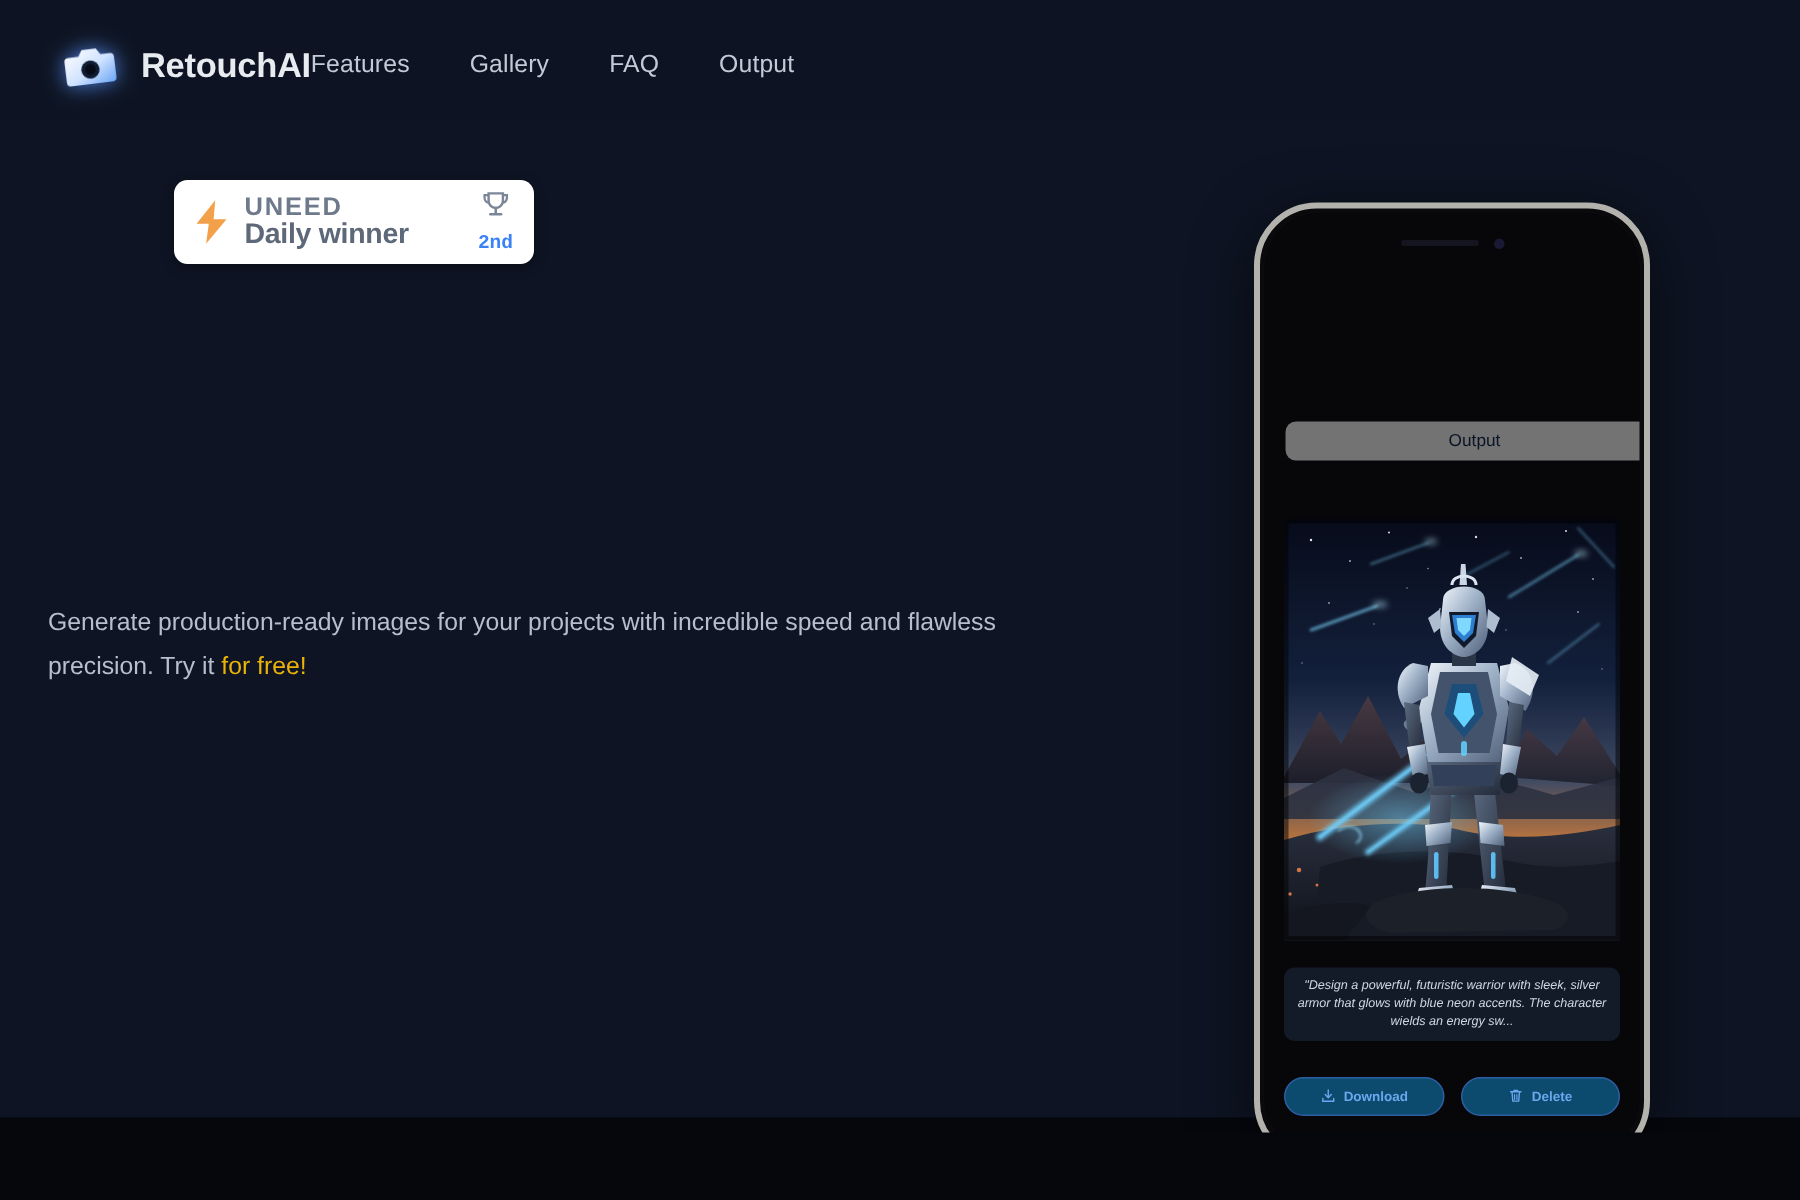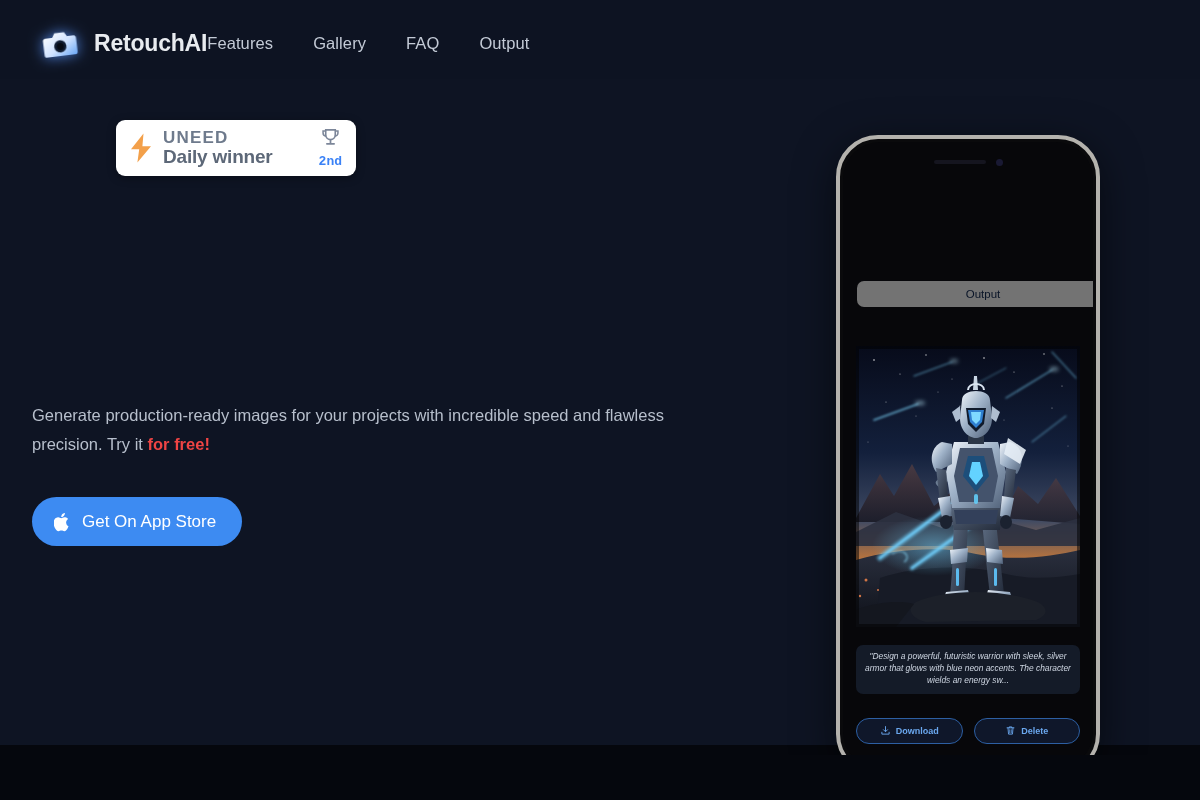--- a/index.html
+++ b/index.html
@@ -130,21 +130,21 @@
 
   #subheadline {
     position: absolute;
     left: 32px;
     top: 322px;
     width: 680px;
     font-size: 16.5px;
     line-height: 1.78;
     color: #b7bfcc;
   }
-  #subheadline b { color: #ef4444; font-weight: bold; }
+  #subheadline b { color: #eab308; font-weight: normal; }
 
   #cta {
     position: absolute;
     left: 32px;
     top: 418px;
     height: 49px;
     background: #3d8bf2;
     border: none;
     border-radius: 26px;
     color: #ffffff;
@@ -238,21 +238,21 @@
     position: absolute;
     top: 576px; left: 13px;
     width: 224px;
     display: flex;
     gap: 11px;
   }
   .phone-btn {
     flex: 1;
     height: 26px;
     border: 1px solid #2d5fa3;
-    background: #0f172a;
+    background: #0c4a6e;
     border-radius: 13px;
     color: #6aa7ee;
     font-size: 9px;
     font-weight: bold;
     font-family: "Liberation Sans", sans-serif;
     display: flex;
     align-items: center;
     justify-content: center;
     gap: 5px;
     cursor: pointer;
@@ -324,29 +324,20 @@
         </span>
         <span class="trophy-rank">2nd</span>
       </span>
     </div>
 
 
     <p id="subheadline">
       <span>Generate production-ready images for your projects with incredible speed and flawless precision. Try it </span><b>for free!</b>
     </p>
 
-    <button id="cta">
-      <span class="apple-icon">
-        <svg viewBox="0 0 17 20" width="17" height="20" aria-hidden="true">
-          <path d="M12.1 10.6c0-2.3 1.9-3.4 2-3.5-1.1-1.6-2.8-1.8-3.4-1.8-1.4-.15-2.8.85-3.5.85-.7 0-1.85-.83-3.05-.8-1.55.02-3 .9-3.8 2.3-1.62 2.8-.42 6.96 1.16 9.24.77 1.12 1.69 2.37 2.89 2.33 1.16-.05 1.6-.75 3-.75s1.8.75 3.03.72c1.25-.02 2.04-1.14 2.8-2.26.88-1.3 1.25-2.55 1.27-2.62-.03-.01-2.4-.93-2.4-3.71z" fill="#ffffff"></path>
-          <path d="M9.9 3.8c.62-.76 1.04-1.8.93-2.85-.9.04-1.99.6-2.63 1.35-.57.67-1.07 1.74-.94 2.76 1 .08 2.02-.51 2.64-1.26z" fill="#ffffff"></path>
-        </svg>
-      </span>
-      <span>Get On App Store</span>
-    </button>
 
     <div id="phone">
       <div id="phone-screen">
 
         <div id="notch">
           <span id="speaker"></span>
           <span id="front-camera"></span>
         </div>
 
         <div id="output-tab">

